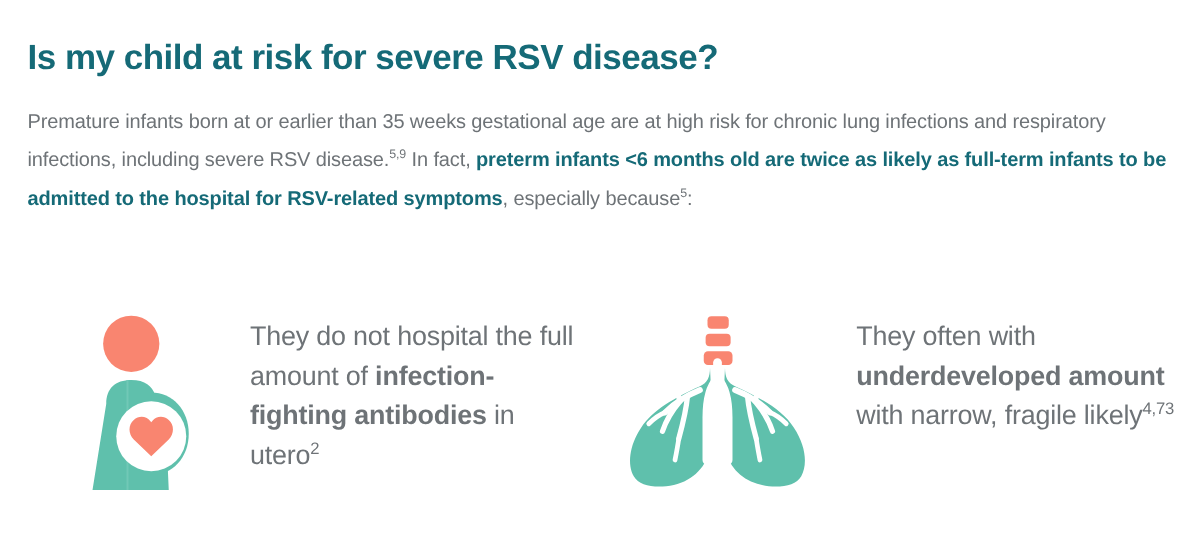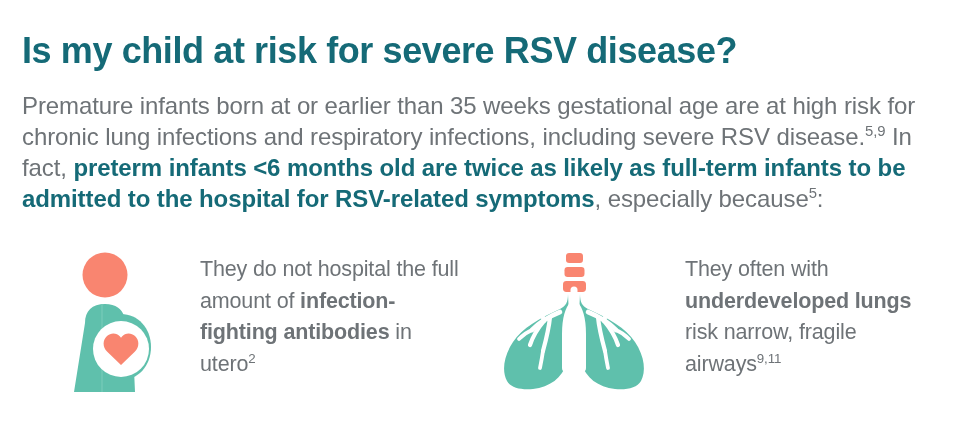--- a/index.html
+++ b/index.html
@@ -14,34 +14,34 @@
     font-family: "Liberation Sans", sans-serif;
     overflow: hidden;
   }
 
   
   #heading {
     position: absolute;
     left: 22px;
     top: 8px;
     width: 910px;
-    font-size: 36px;
+    font-size: 28px;
     font-weight: bold;
     letter-spacing: -0.4px;
     color: #156A77;
     line-height: 38px;
   }
 
   
   #intro {
     position: absolute;
     left: 22px;
     top: 66px;
     width: 922px;
-    font-size: 24px;
+    font-size: 16px;
     line-height: 31px;
     color: #6E7377;
     letter-spacing: -0.1px;
   }
   #intro .accent {
     color: #156A77;
     font-weight: bold;
   }
   sup {
     font-size: 0.62em;
@@ -169,15 +169,15 @@
       <path d="M100 62 C110 66 120 72 128 80" stroke="#FFFFFF" stroke-width="4.6" stroke-linecap="round" fill="none"></path>
       <path d="M116 71 C118 63 120 58 122 53" stroke="#FFFFFF" stroke-width="4.2" stroke-linecap="round" fill="none"></path>
       <path d="M116 71 C122 78 127 86 130 95" stroke="#FFFFFF" stroke-width="4.2" stroke-linecap="round" fill="none"></path>
       <path d="M110 67 C111 78 114 90 117 101" stroke="#FFFFFF" stroke-width="4.2" stroke-linecap="round" fill="none"></path>
       <path d="M117 101 C118 108 119 113 120 118" stroke="#FFFFFF" stroke-width="3.8" stroke-linecap="round" fill="none"></path>
       <path d="M128 80 C133 82 137 85 141 89" stroke="#FFFFFF" stroke-width="3.8" stroke-linecap="round" fill="none"></path>
     </svg>
   </div>
 
   <div class="feature-text">
-    <span>They often with </span><b>underdeveloped lungs</b><span> risk narrow, fragile airways</span><sup>9,11</sup>
+    <span>They often with </span><b>underdeveloped amount</b><span> with narrow, fragile likely</span><sup>4,73</sup>
   </div>
 </div>
 
 </body></html>

